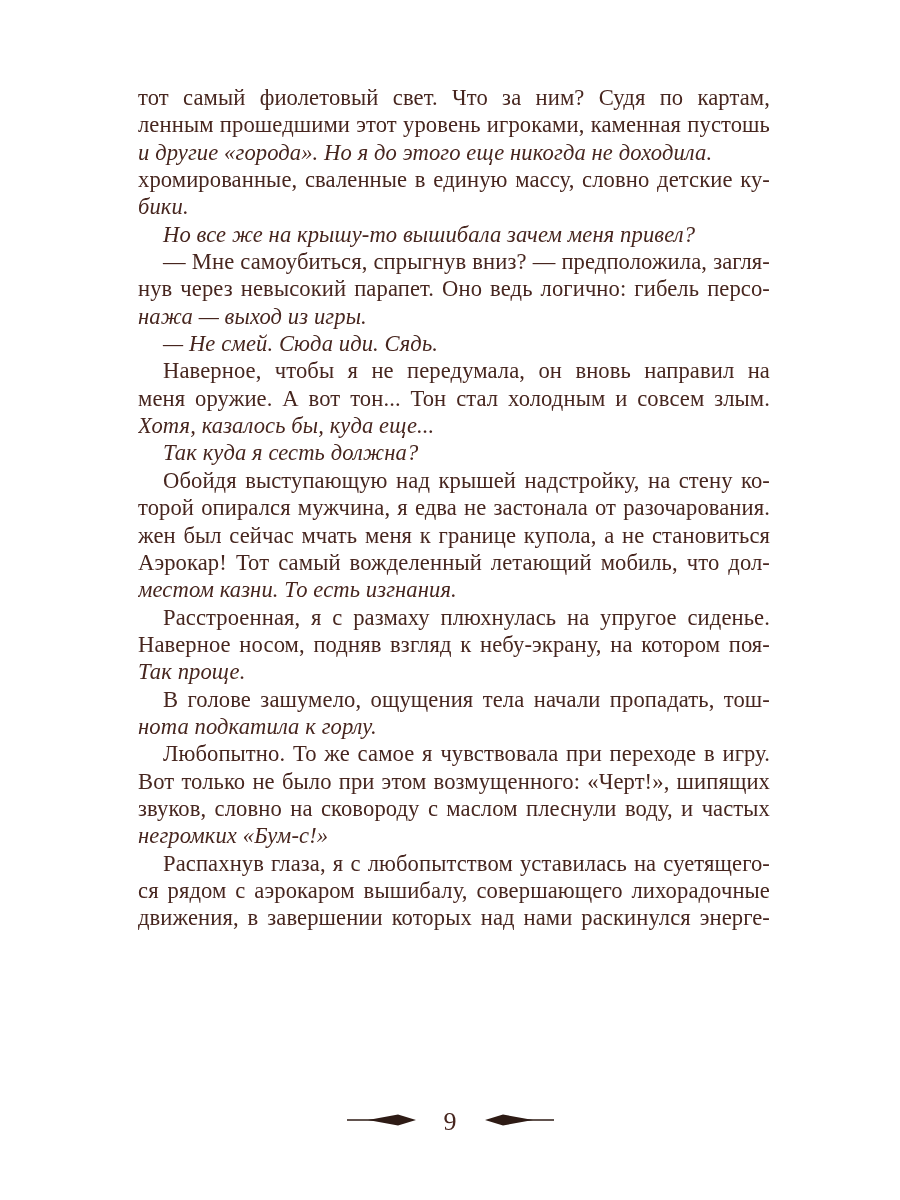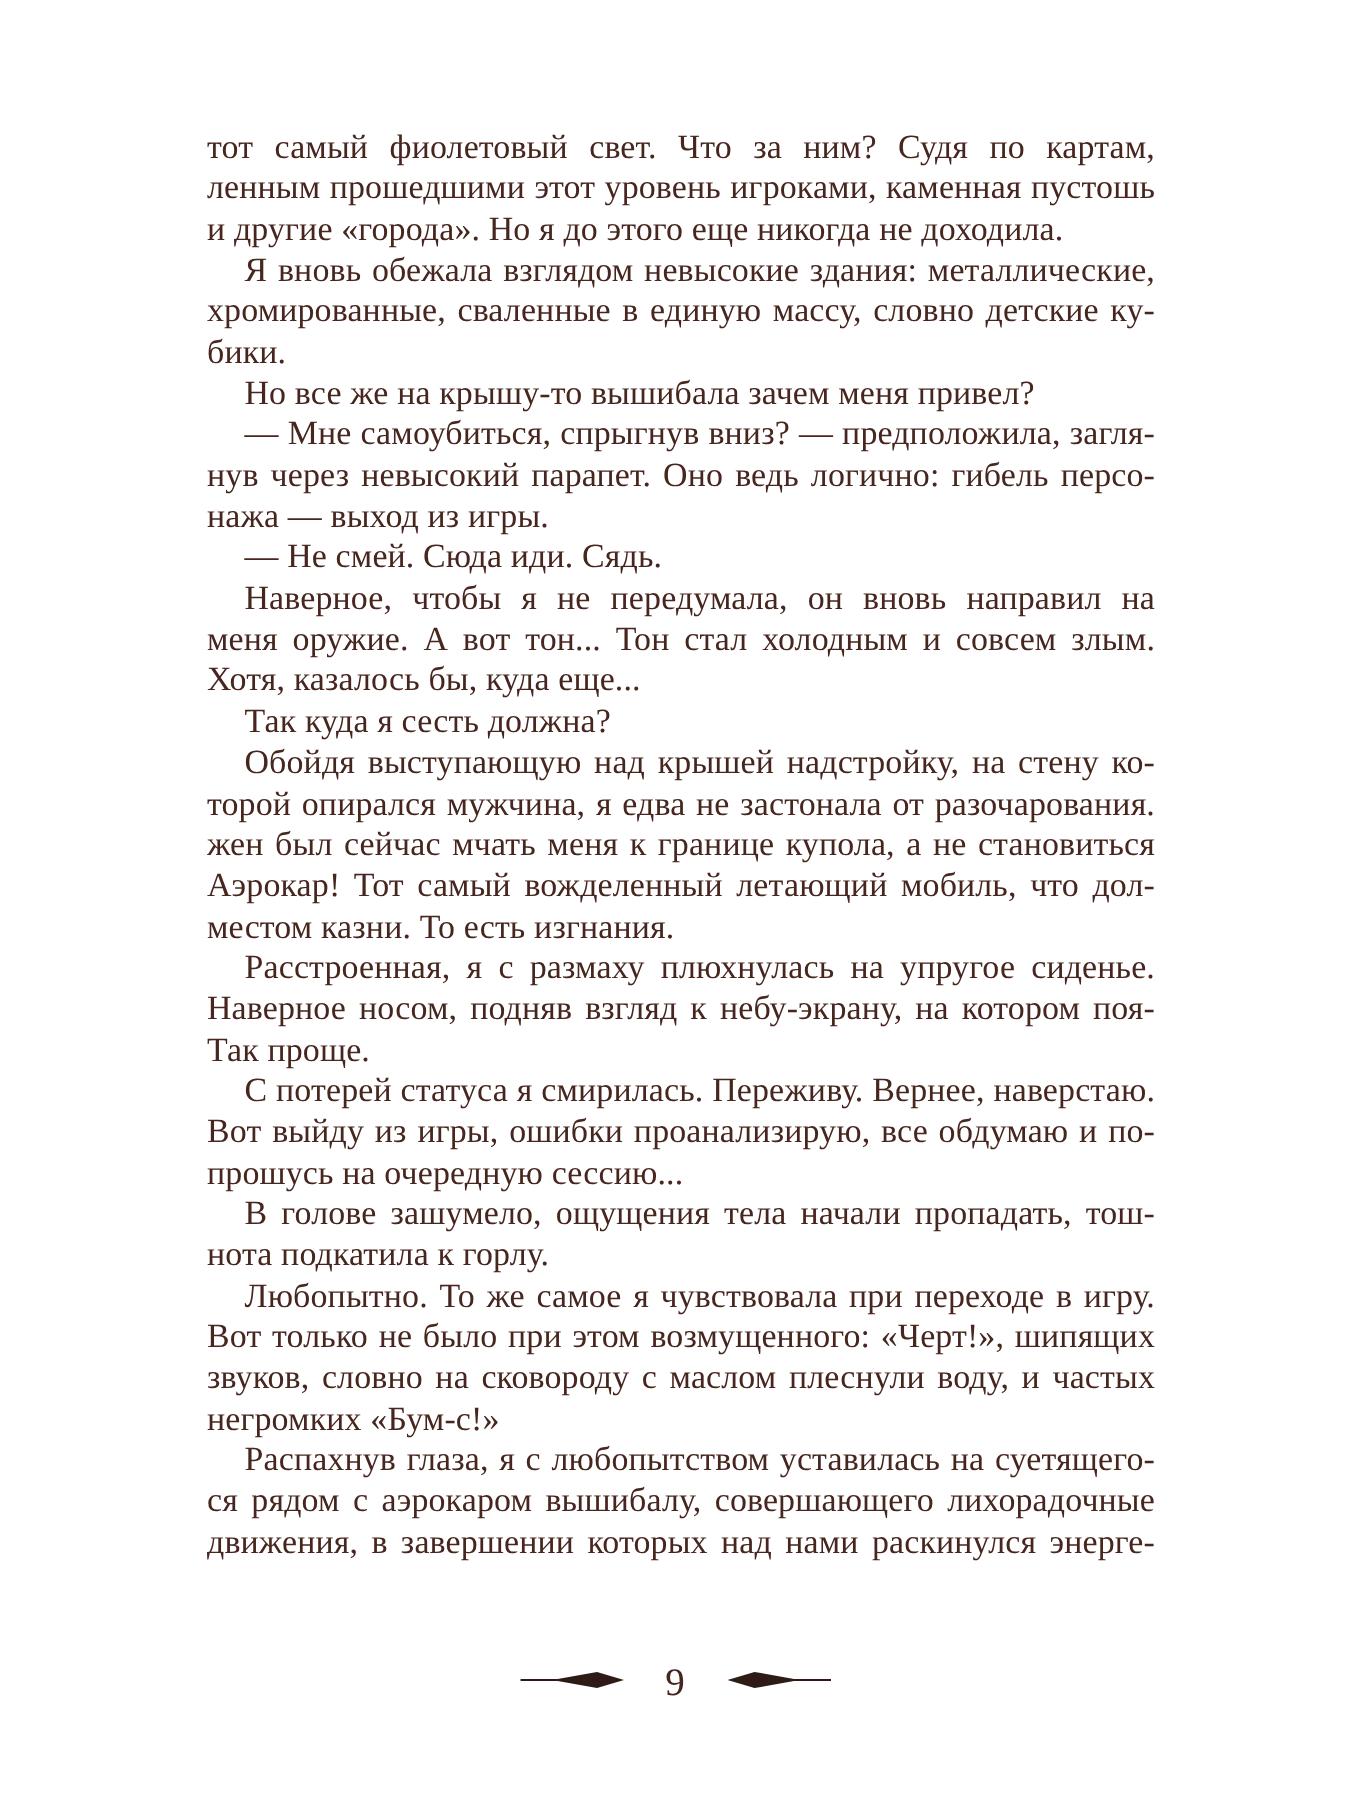--- a/index.html
+++ b/index.html
@@ -34,20 +34,21 @@
   .paragraph { margin: 0; }
   .line {
     height: 27.35px;
     overflow: hidden;
     text-align: justify;
     text-align-last: justify;
     white-space: normal;
   }
   .line.last {
     text-align-last: left;
+    font-style: italic;
   }
   .line.indent {
     text-indent: 25px;
   }
   .footer {
     position: absolute;
     left: 0;
     top: 1100px;
     width: 900px;
     height: 40px;
@@ -73,21 +74,20 @@
 
   <div class="text-block">
 
     <div class="paragraph">
       <div class="line">тот самый фиолетовый свет. Что за ним? Судя по картам, состав-</div>
       <div class="line">ленным прошедшими этот уровень игроками, каменная пустошь</div>
       <div class="line last">и другие «города». Но я до этого еще никогда не доходила.</div>
     </div>
 
     <div class="paragraph">
-      <div class="line indent">Я вновь обежала взглядом невысокие здания: металлические,</div>
       <div class="line">хромированные, сваленные в единую массу, словно детские ку-</div>
       <div class="line last">бики.</div>
     </div>
 
     <div class="paragraph">
       <div class="line indent last">Но все же на крышу-то вышибала зачем меня привел?</div>
     </div>
 
     <div class="paragraph">
       <div class="line indent">— Мне самоубиться, спрыгнув вниз? — предположила, загля-</div>
@@ -116,25 +116,20 @@
       <div class="line">Аэрокар! Тот самый вожделенный летающий мобиль, что дол-</div>
       <div class="line last">местом казни. То есть изгнания.</div>
     </div>
 
     <div class="paragraph">
       <div class="line indent">Расстроенная, я с размаху плюхнулась на упругое сиденье.</div>
       <div class="line">Наверное носом, подняв взгляд к небу-экрану, на котором поя-</div>
       <div class="line last">Так проще.</div>
     </div>
 
-    <div class="paragraph">
-      <div class="line indent">С потерей статуса я смирилась. Переживу. Вернее, наверстаю.</div>
-      <div class="line">Вот выйду из игры, ошибки проанализирую, все обдумаю и по-</div>
-      <div class="line last">прошусь на очередную сессию...</div>
-    </div>
 
     <div class="paragraph">
       <div class="line indent">В голове зашумело, ощущения тела начали пропадать, тош-</div>
       <div class="line last">нота подкатила к горлу.</div>
     </div>
 
     <div class="paragraph">
       <div class="line indent">Любопытно. То же самое я чувствовала при переходе в игру.</div>
       <div class="line">Вот только не было при этом возмущенного: «Черт!», шипящих</div>
       <div class="line">звуков, словно на сковороду с маслом плеснули воду, и частых</div>

